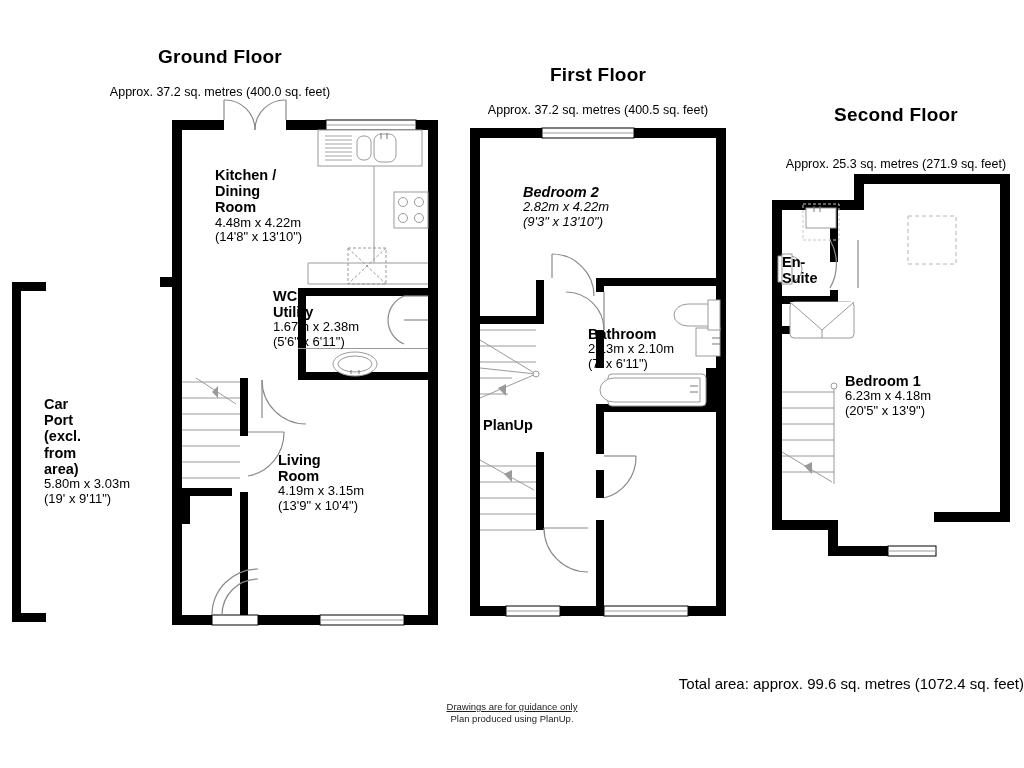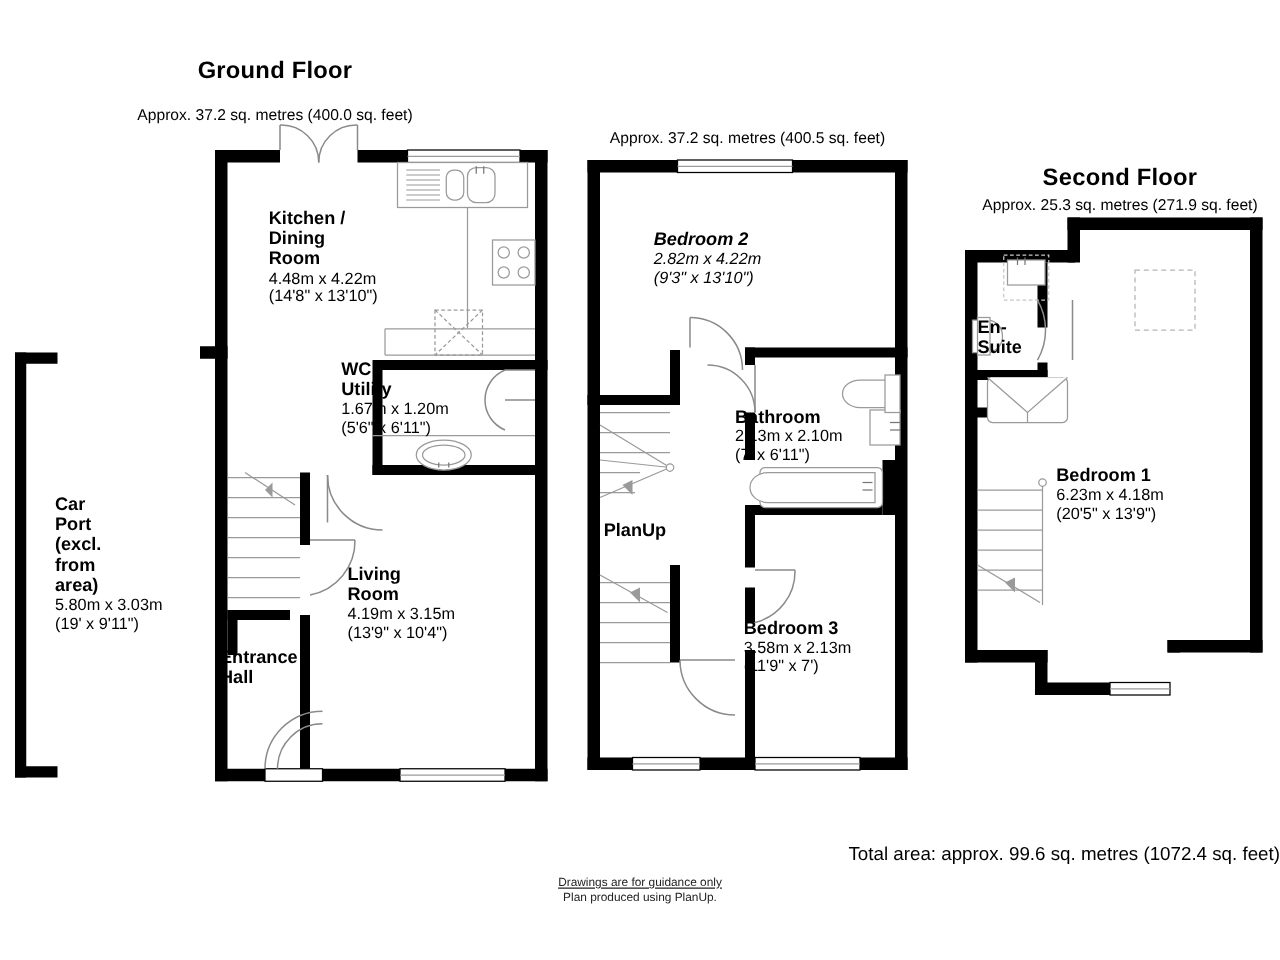--- a/index.html
+++ b/index.html
@@ -379,71 +379,63 @@
     <span class="nm">Kitchen /</span>
     <span class="nm">Dining</span>
     <span class="nm">Room</span>
     <span class="dim">4.48m x 4.22m</span>
     <span class="dim">(14'8" x 13'10")</span>
   </div>
 
   <div class="room-label" style="left:273px;top:288px;width:128px;">
     <span class="nm">WC /</span>
     <span class="nm">Utility</span>
-    <span class="dim">1.67m x 1.20m</span>
+    <span class="dim">1.67m x 2.38m</span>
     <span class="dim">(5'6" x 6'11")</span>
   </div>
 
   <div class="room-label" style="left:278px;top:452px;width:130px;">
     <span class="nm">Living</span>
     <span class="nm">Room</span>
     <span class="dim">4.19m x 3.15m</span>
     <span class="dim">(13'9" x 10'4")</span>
   </div>
 
-  <div class="room-label" style="left:176px;top:518px;width:118px;">
-    <span class="nm">Entrance</span>
-    <span class="nm">Hall</span>
-  </div>
 
   <div class="room-label" style="left:44px;top:396px;width:110px;">
     <span class="nm">Car</span>
     <span class="nm">Port</span>
     <span class="nm">(excl.</span>
     <span class="nm">from</span>
     <span class="nm">area)</span>
     <span class="dim">5.80m x 3.03m</span>
     <span class="dim">(19' x 9'11")</span>
   </div>
 
+  <div class="floor-title" style="left:473px;top:64px;width:250px;">First Floor</div>
   <div class="floor-sub" style="left:473px;top:87px;width:250px;">Approx. 37.2 sq. metres (400.5 sq. feet)</div>
 
   <div class="room-label" style="left:523px;top:184px;width:150px;font-style:italic;">
     <span class="nm">Bedroom 2</span>
     <span class="dim">2.82m x 4.22m</span>
     <span class="dim">(9'3" x 13'10")</span>
   </div>
 
   <div class="room-label" style="left:588px;top:326px;width:128px;">
     <span class="nm">Bathroom</span>
     <span class="dim">2.13m x 2.10m</span>
     <span class="dim">(7' x 6'11")</span>
   </div>
 
   <div class="room-label" style="left:483px;top:417px;width:120px;">
     <span class="nm">PlanUp</span>
   </div>
 
-  <div class="room-label" style="left:595px;top:495px;width:140px;">
-    <span class="nm">Bedroom 3</span>
-    <span class="dim">3.58m x 2.13m</span>
-    <span class="dim">(11'9" x 7')</span>
-  </div>
-
-  <div class="floor-title" style="left:768px;top:132px;width:256px;">Second Floor</div>
+
+  <div class="floor-title" style="left:768px;top:104px;width:256px;">Second Floor</div>
   <div class="floor-sub" style="left:768px;top:141px;width:256px;">Approx. 25.3 sq. metres (271.9 sq. feet)</div>
 
   <div class="room-label" style="left:782px;top:254px;width:76px;">
     <span class="nm">En-</span>
     <span class="nm">Suite</span>
   </div>
 
   <div class="room-label" style="left:845px;top:373px;width:140px;">
     <span class="nm">Bedroom 1</span>
     <span class="dim">6.23m x 4.18m</span>

